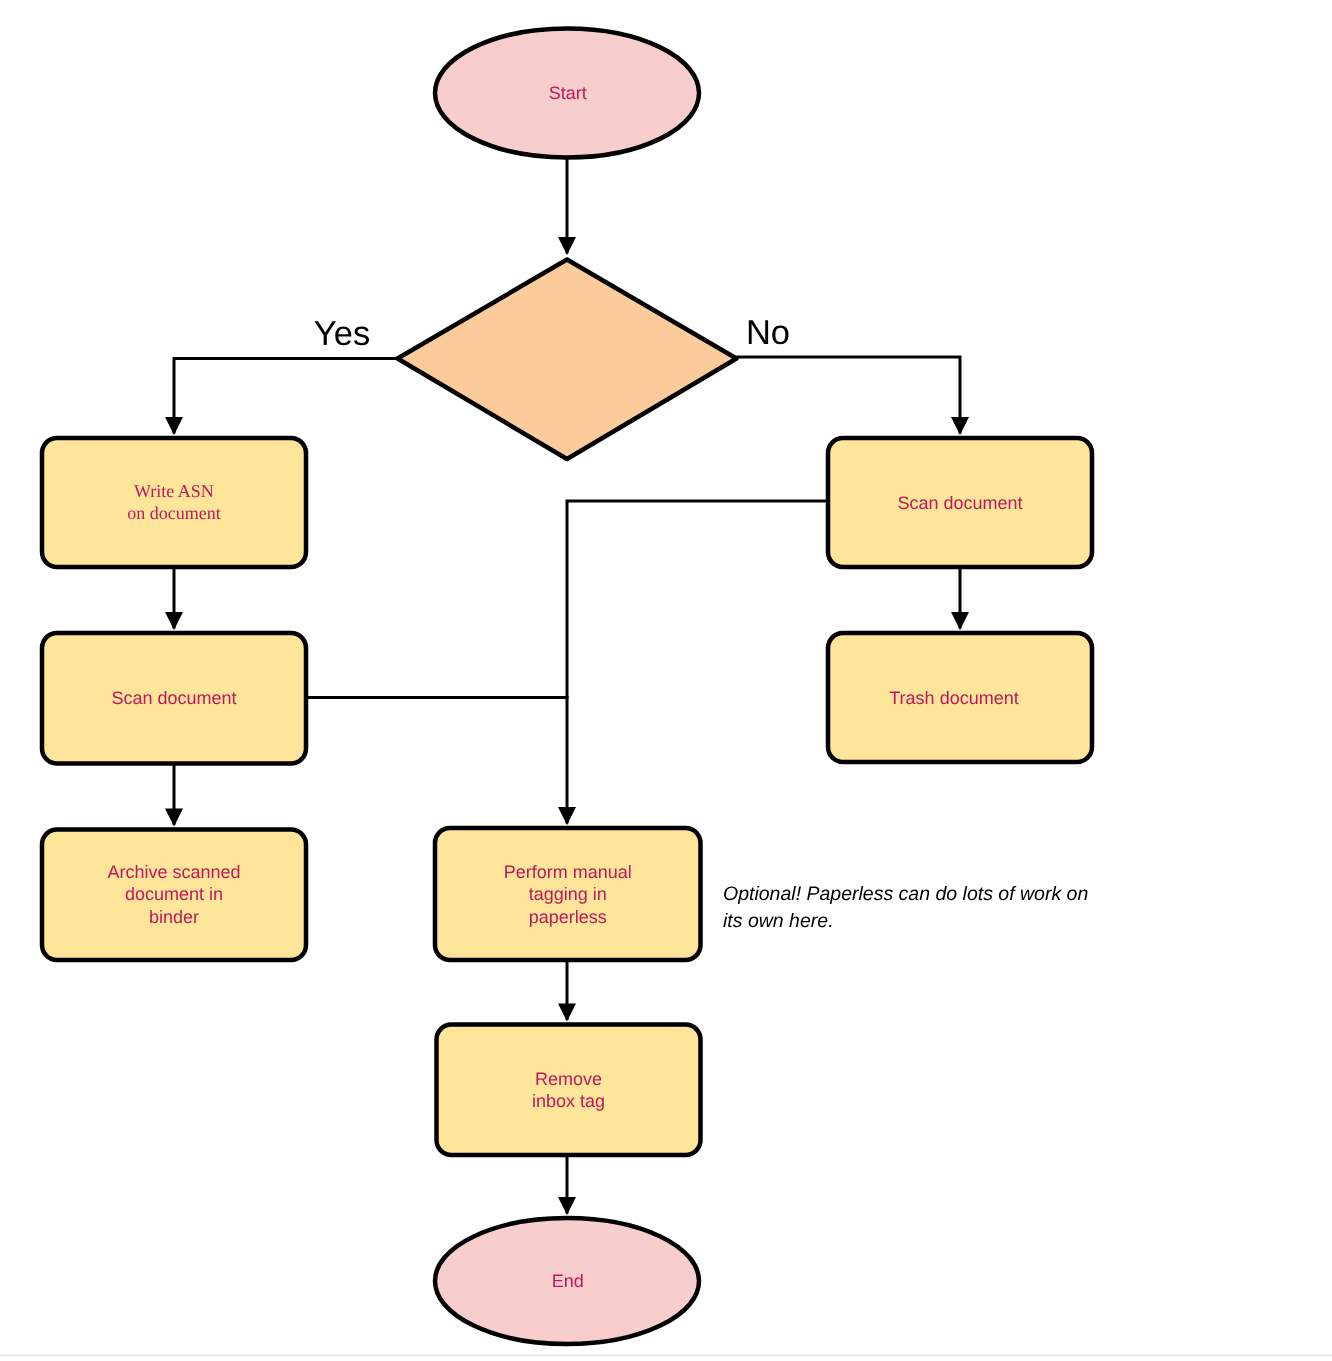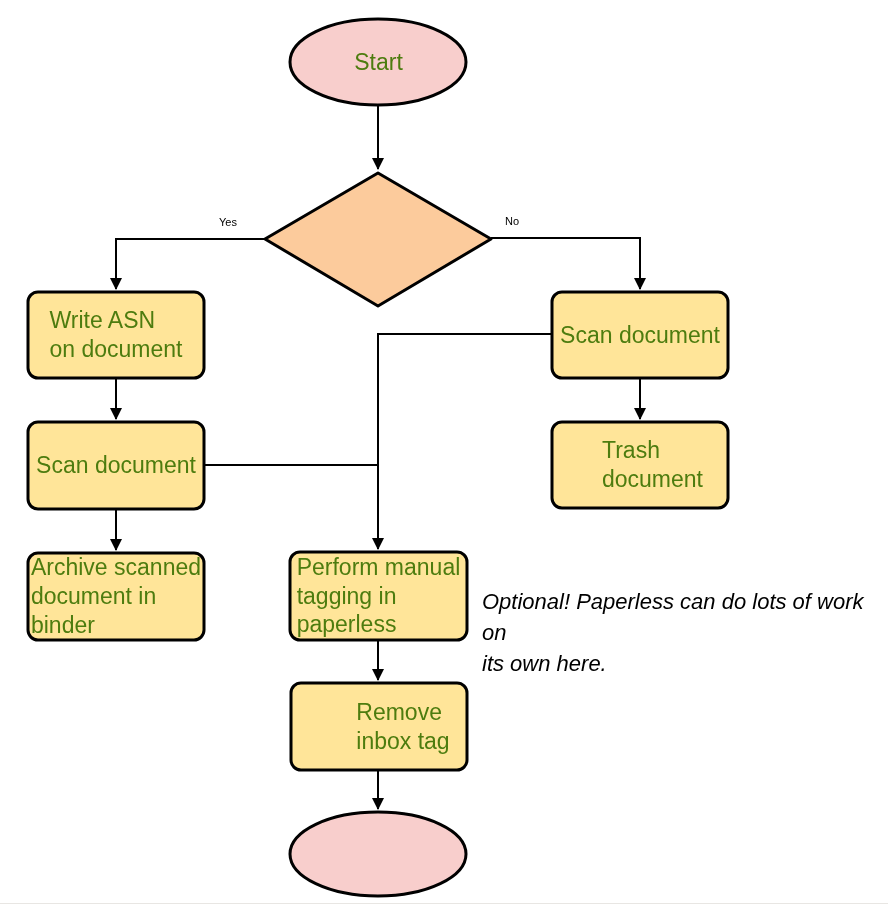--- a/index.html
+++ b/index.html
@@ -19,39 +19,40 @@
   .canvas svg {
     position: absolute;
     left: 0;
     top: 0;
   }
   .node-label {
     position: absolute;
     display: flex;
     align-items: center;
     justify-content: center;
+    text-align: center;
     white-space: pre-line;
-    font-size: 23px;
+    font-size: 12px;
     line-height: 1.25;
-    color: #4d7c0f;
+    color: #be185d;
     pointer-events: none;
   }
   .edge-label {
     position: absolute;
     display: flex;
     align-items: center;
     justify-content: center;
-    font-size: 11px;
+    font-size: 23px;
     color: #000000;
     pointer-events: none;
   }
   .annotation {
     position: absolute;
     font-style: italic;
-    font-size: 22px;
+    font-size: 13px;
     line-height: 1.4;
     white-space: pre-line;
     color: #000000;
   }
   .bottom-line {
     position: absolute;
     left: 0;
     right: 0;
     bottom: 3px;
     height: 1px;
@@ -97,39 +98,40 @@
     </g>
   </svg>
 
   <div class="node-label" style="left:291px; top:19px; width:175px; height:86px;">Start</div>
 
 
   <div class="edge-label" style="left:200px; top:209px; width:56px; height:26px;">Yes</div>
 
   <div class="edge-label" style="left:486px; top:208px; width:52px; height:26px;">No</div>
 
-  <div class="node-label" style="left:28px; top:292px; width:176px; height:86px;">Write ASN
+  <div class="node-label" style="left:28px; top:292px; width:176px; height:86px;font-family:Liberation Serif, serif;">Write ASN
 on document</div>
 
   <div class="node-label" style="left:28px; top:422px; width:176px; height:87px;">Scan document</div>
 
   <div class="node-label" style="left:28px; top:553px; width:176px; height:87px;">Archive scanned
 document in
 binder</div>
 
   <div class="node-label" style="left:552px; top:292px; width:176px; height:86px;">Scan document</div>
 
-  <div class="node-label" style="left:580px; top:422px; width:156px; height:86px;padding-left:22px;">Trash document</div>
+  <div class="node-label" style="left:536px; top:422px; width:156px; height:86px;padding-left:22px;">Trash document</div>
 
   <div class="node-label" style="left:290px; top:552px; width:177px; height:88px;">Perform manual
 tagging in
 paperless</div>
 
-  <div class="node-label" style="left:291px; top:683px; width:176px; height:87px;padding-left:24px;">Remove
+  <div class="node-label" style="left:291px; top:683px; width:176px; height:87px;">Remove
 inbox tag</div>
 
+  <div class="node-label" style="left:290px; top:811px; width:177px; height:86px;">End</div>
 
   <div class="annotation" style="left:482px; top:587px; width:406px;">Optional! Paperless can do lots of work on
 its own here.</div>
 
   <div class="bottom-line"></div>
 
 </div>
 
 </body></html>

